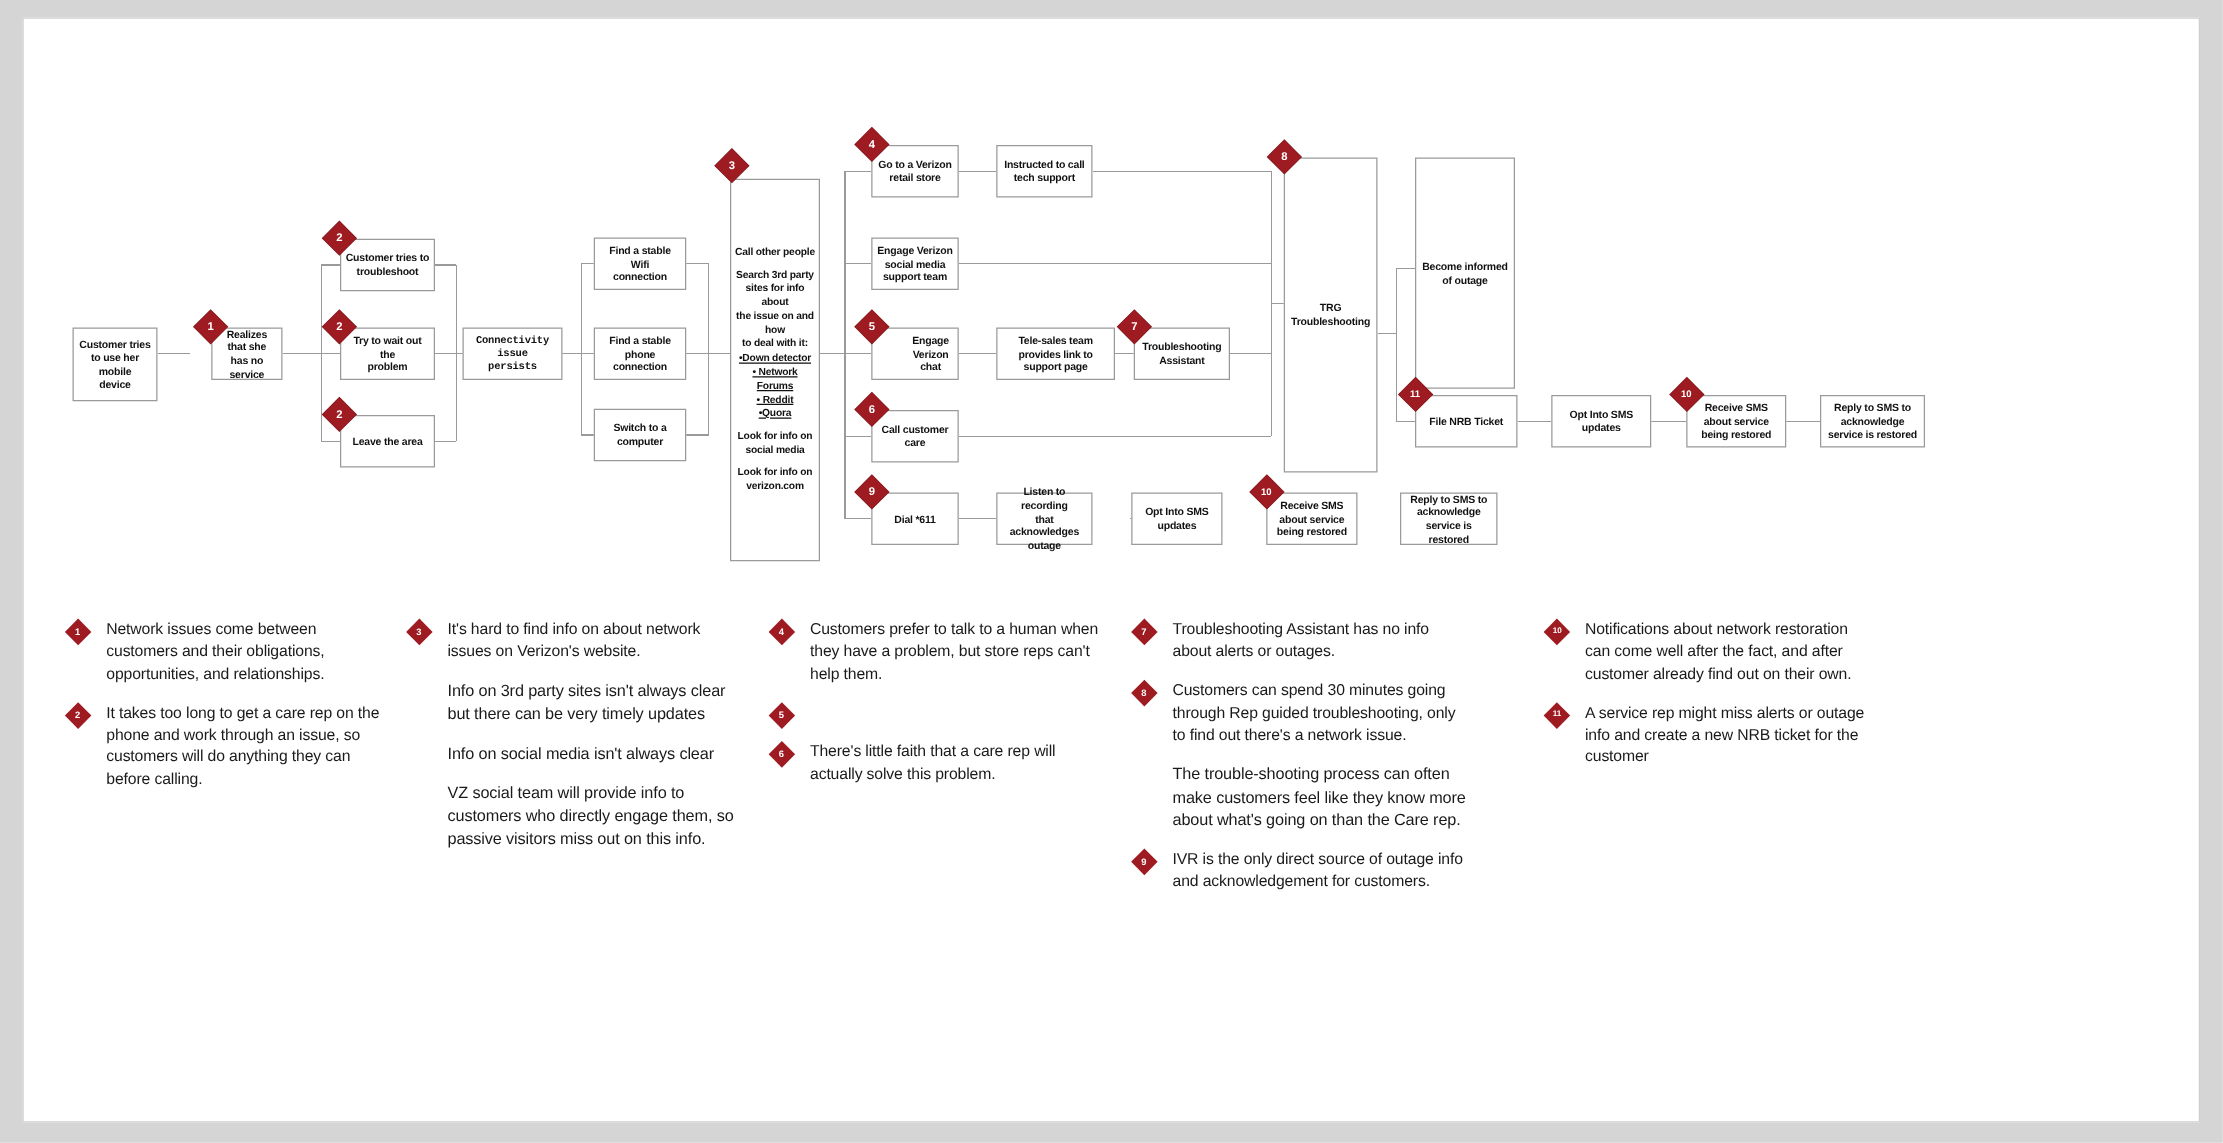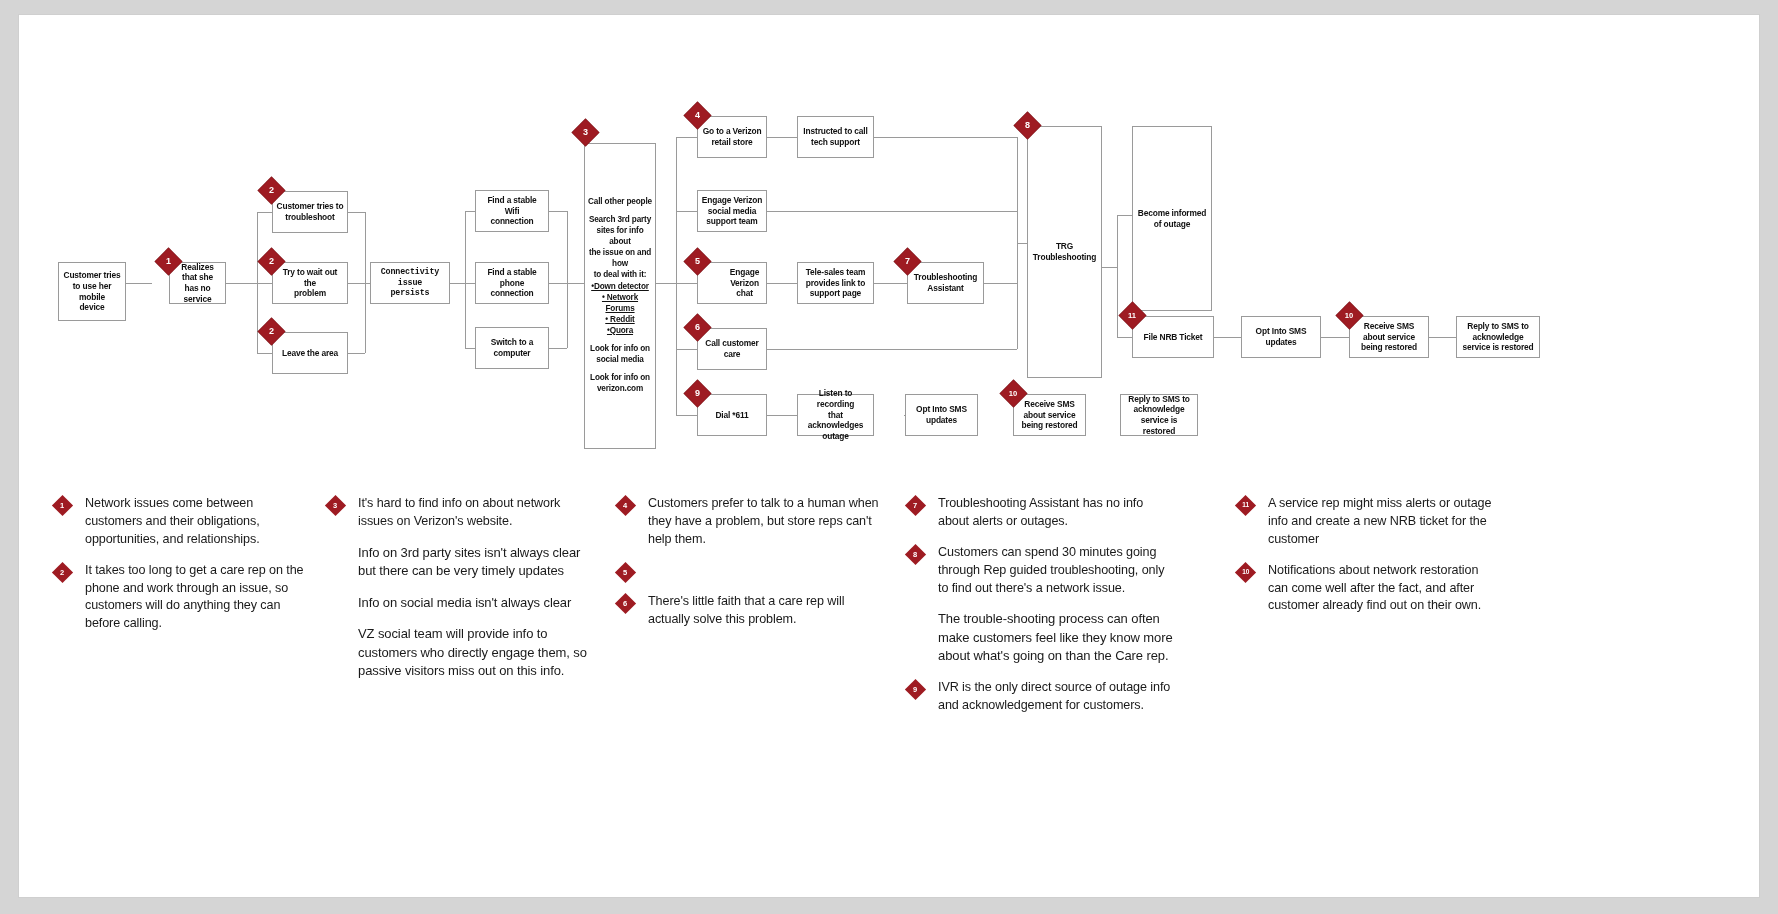--- a/index.html
+++ b/index.html
@@ -296,21 +296,21 @@
         <span style="white-space:pre-line">Engage Verizon
 social media
 support team</span>
       </div>
 
       <div class="node" style="left:678px; top:247px; width:70px; height:42px;padding-left:28px;">
         <span style="white-space:pre-line">Engage
 Verizon chat</span>
       </div>
 
-      <div class="node" style="left:778px; top:247px; width:77px; height:42px;">
+      <div class="node" style="left:778px; top:247px; width:95px; height:42px;">
         <span style="white-space:pre-line">Tele-sales team
 provides link to
 support page</span>
       </div>
 
       <div class="node" style="left:888px; top:247px; width:77px; height:42px;">
         <span style="white-space:pre-line">Troubleshooting
 Assistant</span>
       </div>
 
@@ -505,32 +505,32 @@
             <span>9</span>
           </div>
           <div class="legend-text">IVR is the only direct source of outage info
 and acknowledgement for customers.</div>
         </div>
       </div>
 
       <div class="legend-col" style="width:300px;">
         <div class="legend-item">
           <div class="legend-badge">
+            <span style="font-size:6.5px;">10</span>
+          </div>
+          <div class="legend-text">Notifications about network restoration
+can come well after the fact, and after
+customer already find out on their own.</div>
+        </div>
+        <div class="legend-item">
+          <div class="legend-badge">
             <span style="font-size:6.5px;">11</span>
           </div>
           <div class="legend-text">A service rep might miss alerts or outage
 info and create a new NRB ticket for the
 customer</div>
         </div>
-        <div class="legend-item">
-          <div class="legend-badge">
-            <span style="font-size:6.5px;">10</span>
-          </div>
-          <div class="legend-text">Notifications about network restoration
-can come well after the fact, and after
-customer already find out on their own.</div>
-        </div>
       </div>
 
     </div>
 
   </div>
 </div>
 
 </body></html>

